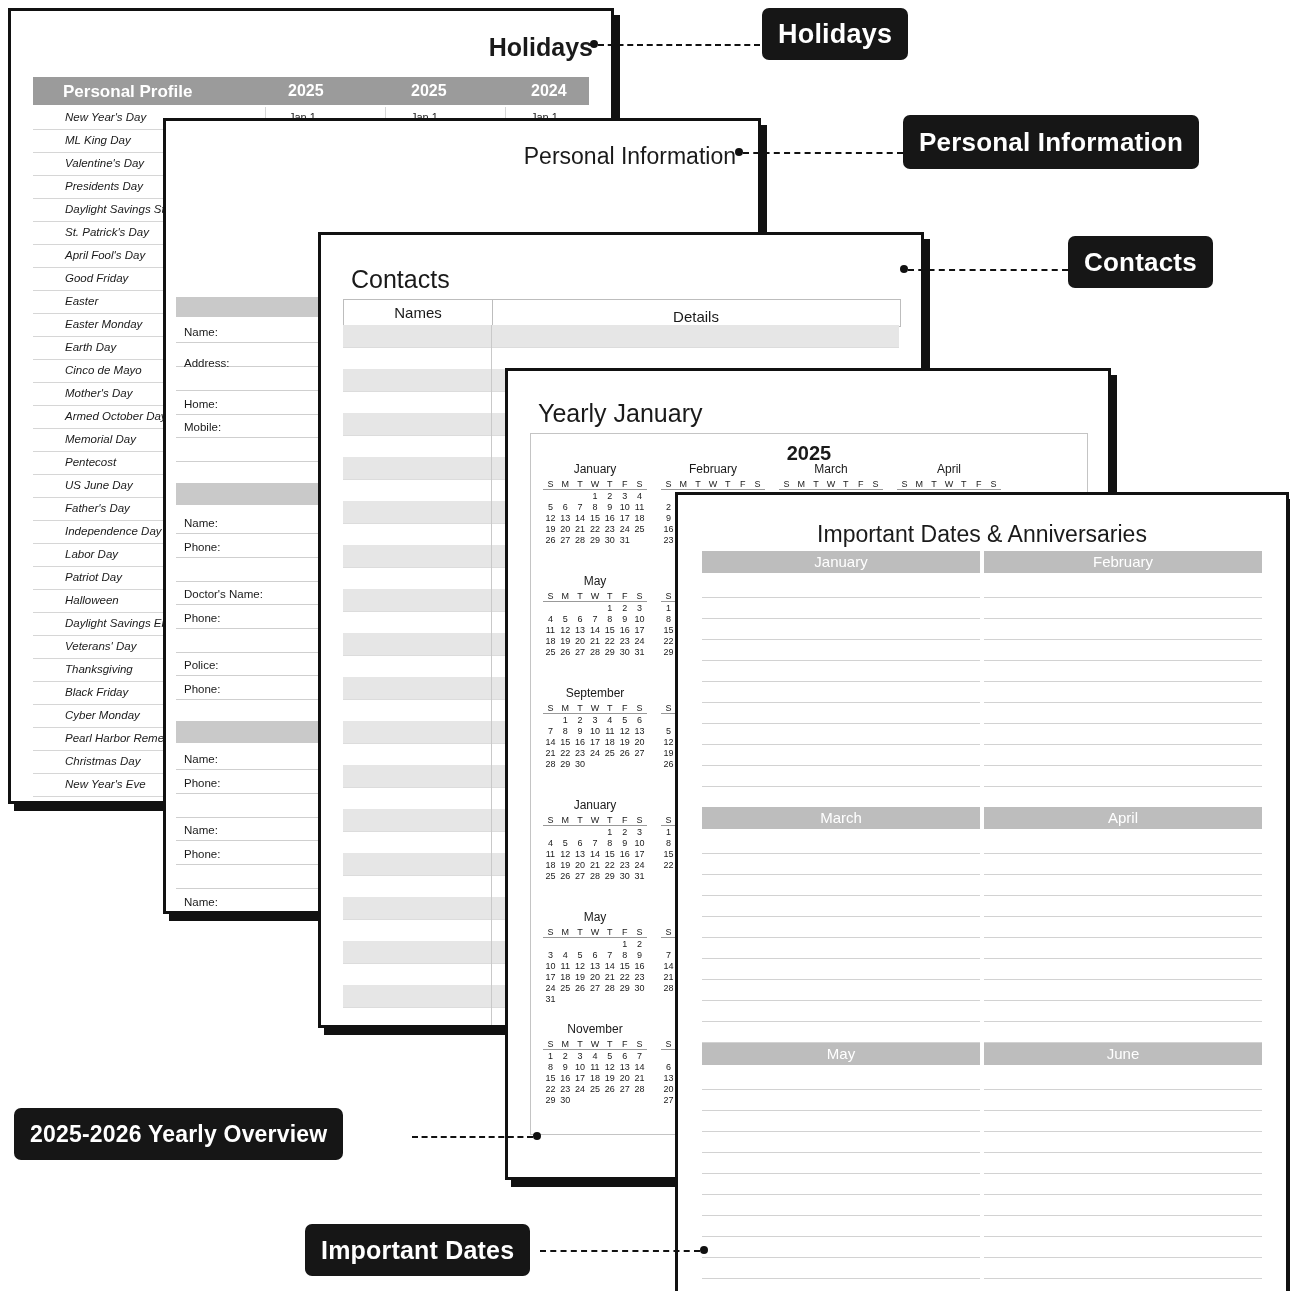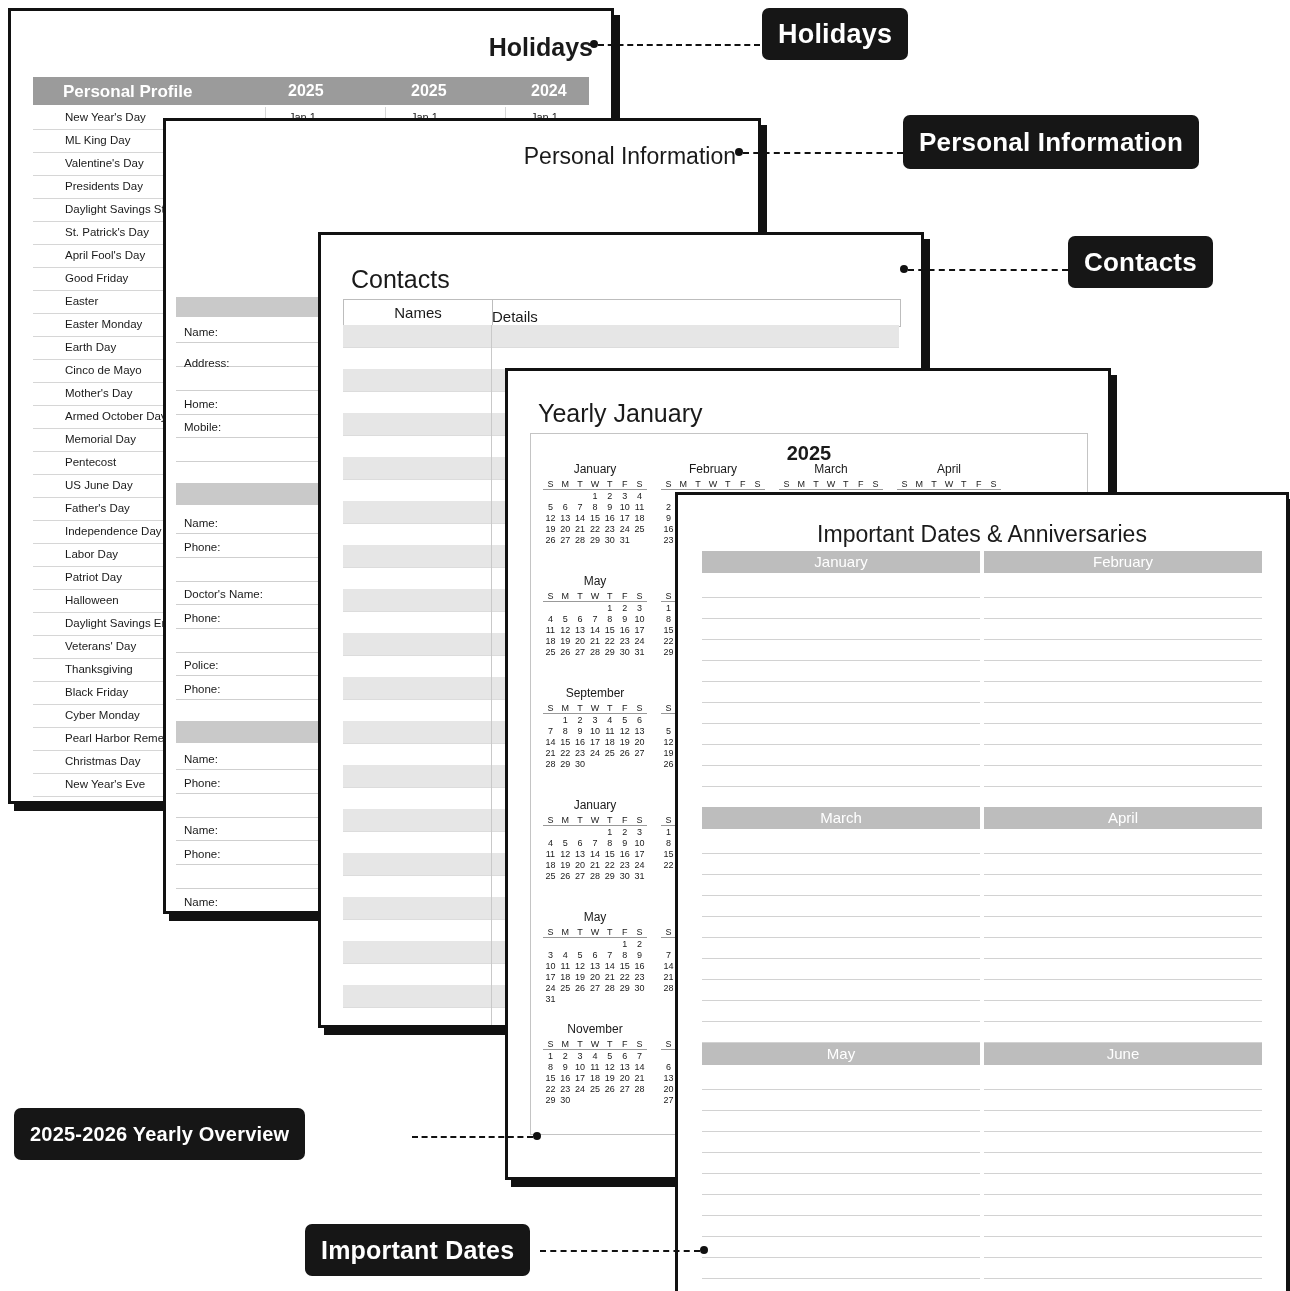--- a/index.html
+++ b/index.html
@@ -22,42 +22,42 @@
   
   #holidays{left:8px;top:8px;width:600px;height:790px;}
   .hol-title{position:absolute;right:18px;top:22px;font-size:25px;font-weight:bold;}
   .hol-head{position:absolute;left:22px;top:66px;width:556px;height:28px;background:#9b9b9b;color:#fff;}
   .hol-head .c0{position:absolute;left:30px;top:5px;font-size:17px;font-weight:bold;}
   .hol-head .c1{position:absolute;left:255px;top:5px;font-size:16px;font-weight:bold;}
   .hol-head .c2{position:absolute;left:378px;top:5px;font-size:16px;font-weight:bold;}
   .hol-head .c3{position:absolute;left:498px;top:5px;font-size:16px;font-weight:bold;}
   .hol-rows{position:absolute;left:22px;top:96px;width:556px;}
   .hol-row{position:relative;height:22px;border-bottom:1px solid #d6d6d6;}
-  .hol-row .n{position:absolute;left:32px;top:4px;font-size:11.5px;}
+  .hol-row .n{position:absolute;left:32px;top:4px;font-size:11.5px;font-style:italic;}
   .hol-row .d1{position:absolute;left:256px;top:4px;font-size:11px;}
   .hol-row .d2{position:absolute;left:378px;top:4px;font-size:11px;}
   .hol-row .d3{position:absolute;left:498px;top:4px;font-size:11px;}
   .hol-vline{position:absolute;top:96px;width:1px;background:#d6d6d6;}
 
   
   #personal{left:163px;top:118px;width:592px;height:790px;}
   .pi-title{position:absolute;right:22px;top:22px;font-size:23px;}
   .pi-bar{position:absolute;left:10px;top:176px;width:560px;height:20px;background:#c9c9c9;
           color:#fff;font-size:12px;text-align:center;line-height:20px;}
   .pi-line{position:absolute;border-bottom:1px solid #cfcfcf;}
   .pi-lbl{position:absolute;font-size:11.5px;}
   .pi-grey{position:absolute;background:#c9c9c9;}
 
   
   #contacts{left:318px;top:232px;width:600px;height:790px;}
   .ct-title{position:absolute;left:30px;top:30px;font-size:25px;}
   .ct-hdr{position:absolute;left:22px;top:64px;width:556px;height:26px;border:1px solid #bdbdbd;}
   .ct-hdr .hn{position:absolute;left:0;top:0;width:148px;height:100%;border-right:1px solid #bdbdbd;
               text-align:center;line-height:26px;font-size:15px;}
-  .ct-hdr .hd{position:absolute;left:148px;top:4px;right:0;height:100%;text-align:left;line-height:26px;font-size:15px;}
+  .ct-hdr .hd{position:absolute;left:148px;top:4px;right:0;height:100%;text-align:center;line-height:26px;font-size:15px;}
   .ct-rows{position:absolute;left:22px;top:90px;width:556px;}
   .ct-row{position:relative;height:22px;}
   .ct-row.alt{background:#e6e6e6;}
   .ct-row .cell-l{position:absolute;left:0;top:0;width:148px;height:100%;border-right:1px solid #c9c9c9;border-bottom:1px solid #dcdcdc;}
   .ct-row .cell-r{position:absolute;left:148px;top:0;right:0;height:100%;border-bottom:1px solid #dcdcdc;}
 
   
   #yearly{left:505px;top:368px;width:600px;height:806px;}
   .yo-title{position:absolute;left:30px;top:28px;font-size:25px;}
   .yo-box{position:absolute;left:22px;top:62px;width:556px;height:700px;border:1px solid #c4c4c4;}
@@ -1953,19 +1953,19 @@
 <div class="leader" style="left:598px;top:44px;width:162px;"></div>
 
 <div class="callout" id="co1" style="left:903px;top:115px;height:54px;font-size:26px;">Personal Information</div>
 <div class="dot" style="left:735px;top:148px;"></div>
 <div class="leader" style="left:743px;top:152px;width:160px;"></div>
 
 <div class="callout" id="co2" style="left:1068px;top:236px;height:52px;font-size:26px;">Contacts</div>
 <div class="dot" style="left:900px;top:265px;"></div>
 <div class="leader" style="left:908px;top:269px;width:160px;"></div>
 
-<div class="callout" id="co3" style="left:14px;top:1108px;height:52px;font-size:20px;">2025-2026 Yearly Overview</div>
+<div class="callout" id="co3" style="left:14px;top:1108px;height:52px;font-size:23px;">2025-2026 Yearly Overview</div>
 <div class="dot" style="left:533px;top:1132px;"></div>
 <div class="leader" style="left:412px;top:1136px;width:121px;"></div>
 
 <div class="callout" id="co4" style="left:305px;top:1224px;height:52px;font-size:25px;">Important Dates</div>
 <div class="dot" style="left:700px;top:1246px;"></div>
 <div class="leader" style="left:540px;top:1250px;width:160px;"></div>
 
 </body></html>

